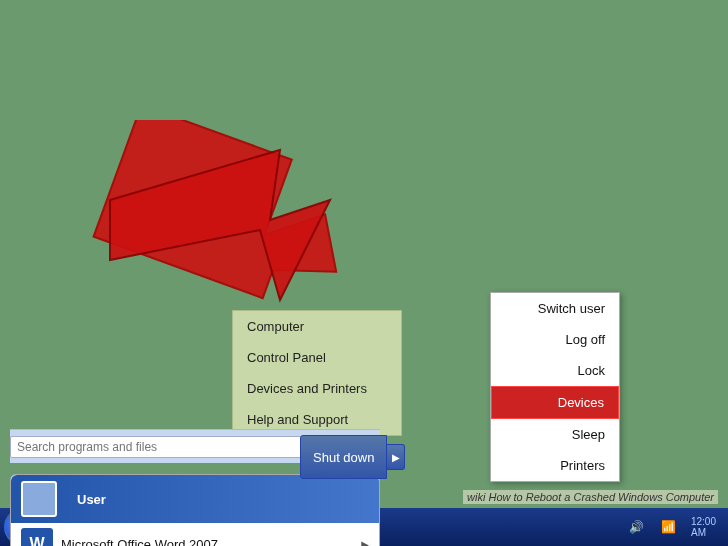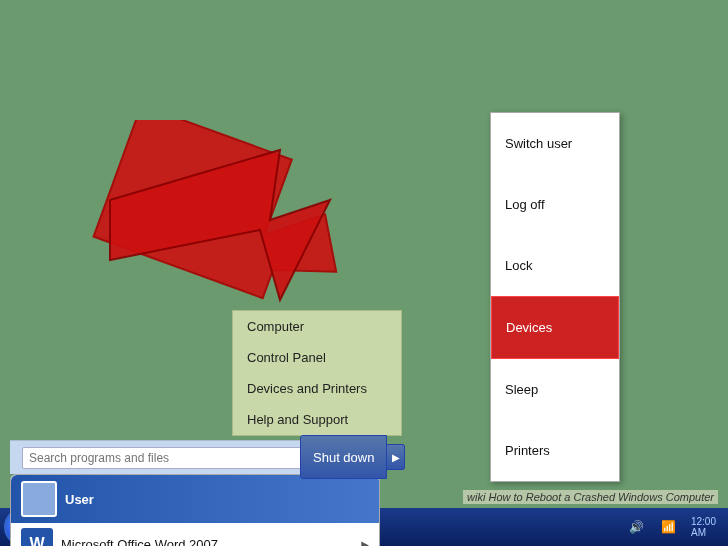--- a/index.html
+++ b/index.html
@@ -98,24 +98,25 @@
       position: absolute;
       bottom: 64px;
       left: 490px;
       background: white;
       border: 1px solid #aaa;
       box-shadow: 2px 2px 6px rgba(0,0,0,0.3);
       z-index: 20;
       min-width: 130px;
     }
     .context-menu-item {
-      padding: 23px 14px;
+      padding: 8px 14px;
       font-size: 13px;
       color: #111;
       cursor: pointer;
+      text-align: right;
     }
     .context-menu-item.active {
       background: #cc2222;
       color: white;
       border: 1px solid #ff4444;
     }
 
     
     .red-arrow {
       position: absolute;
@@ -220,21 +221,21 @@
     }
 
     
     .start-header {
       background: linear-gradient(to right, #2255aa, #4477cc);
       height: 48px;
       border-radius: 6px 6px 0 0;
       display: flex;
       align-items: center;
       padding: 0 10px;
-      gap: 8px;
+      gap: 20px;
     }
     .user-avatar {
       width: 36px;
       height: 36px;
       background: #88aadd;
       border-radius: 3px;
       border: 2px solid white;
     }
     .user-name {
       color: white;
@@ -282,21 +283,21 @@
   </div>
 </div>
 
 <div style="position:absolute; bottom:110px; left:232px; width:170px; background:#c8d8a8; border:1px solid #aabb88; z-index:9;">
   <div class="start-menu-right-item">Computer</div>
   <div class="start-menu-right-item">Control Panel</div>
   <div class="start-menu-right-item">Devices and Printers</div>
   <div class="start-menu-right-item">Help and Support</div>
 </div>
 
-<div style="position:absolute; bottom:72px; left:10px; width:370px; height:34px; background:#c5d8f0; display:flex; align-items:center; padding:0 12px; gap:6px; border-top:1px solid #aabbcc; z-index:11;">
+<div style="position:absolute; bottom:83px; left:10px; width:370px; height:34px; background:#c5d8f0; display:flex; align-items:center; padding:0 0; gap:6px; border-top:1px solid #aabbcc; z-index:11;">
   <input class="search-input" type="text" style="flex: 1 1 0%; border: 1px solid rgb(170, 170, 204); padding: 3px 6px; font-size: 12px; color: rgb(136, 136, 136); border-radius: 2px;" placeholder="Search programs and files">
   <button class="search-btn">🔍</button>
 </div>
 
 <div style="position:absolute; bottom:72px; left:300px; height:34px; display:flex; align-items:center; z-index:12;">
   <button class="shutdown-btn">Shut down</button>
   <button class="shutdown-arrow-btn">▶</button>
 </div>
 
 <div class="shutdown-context-menu">

